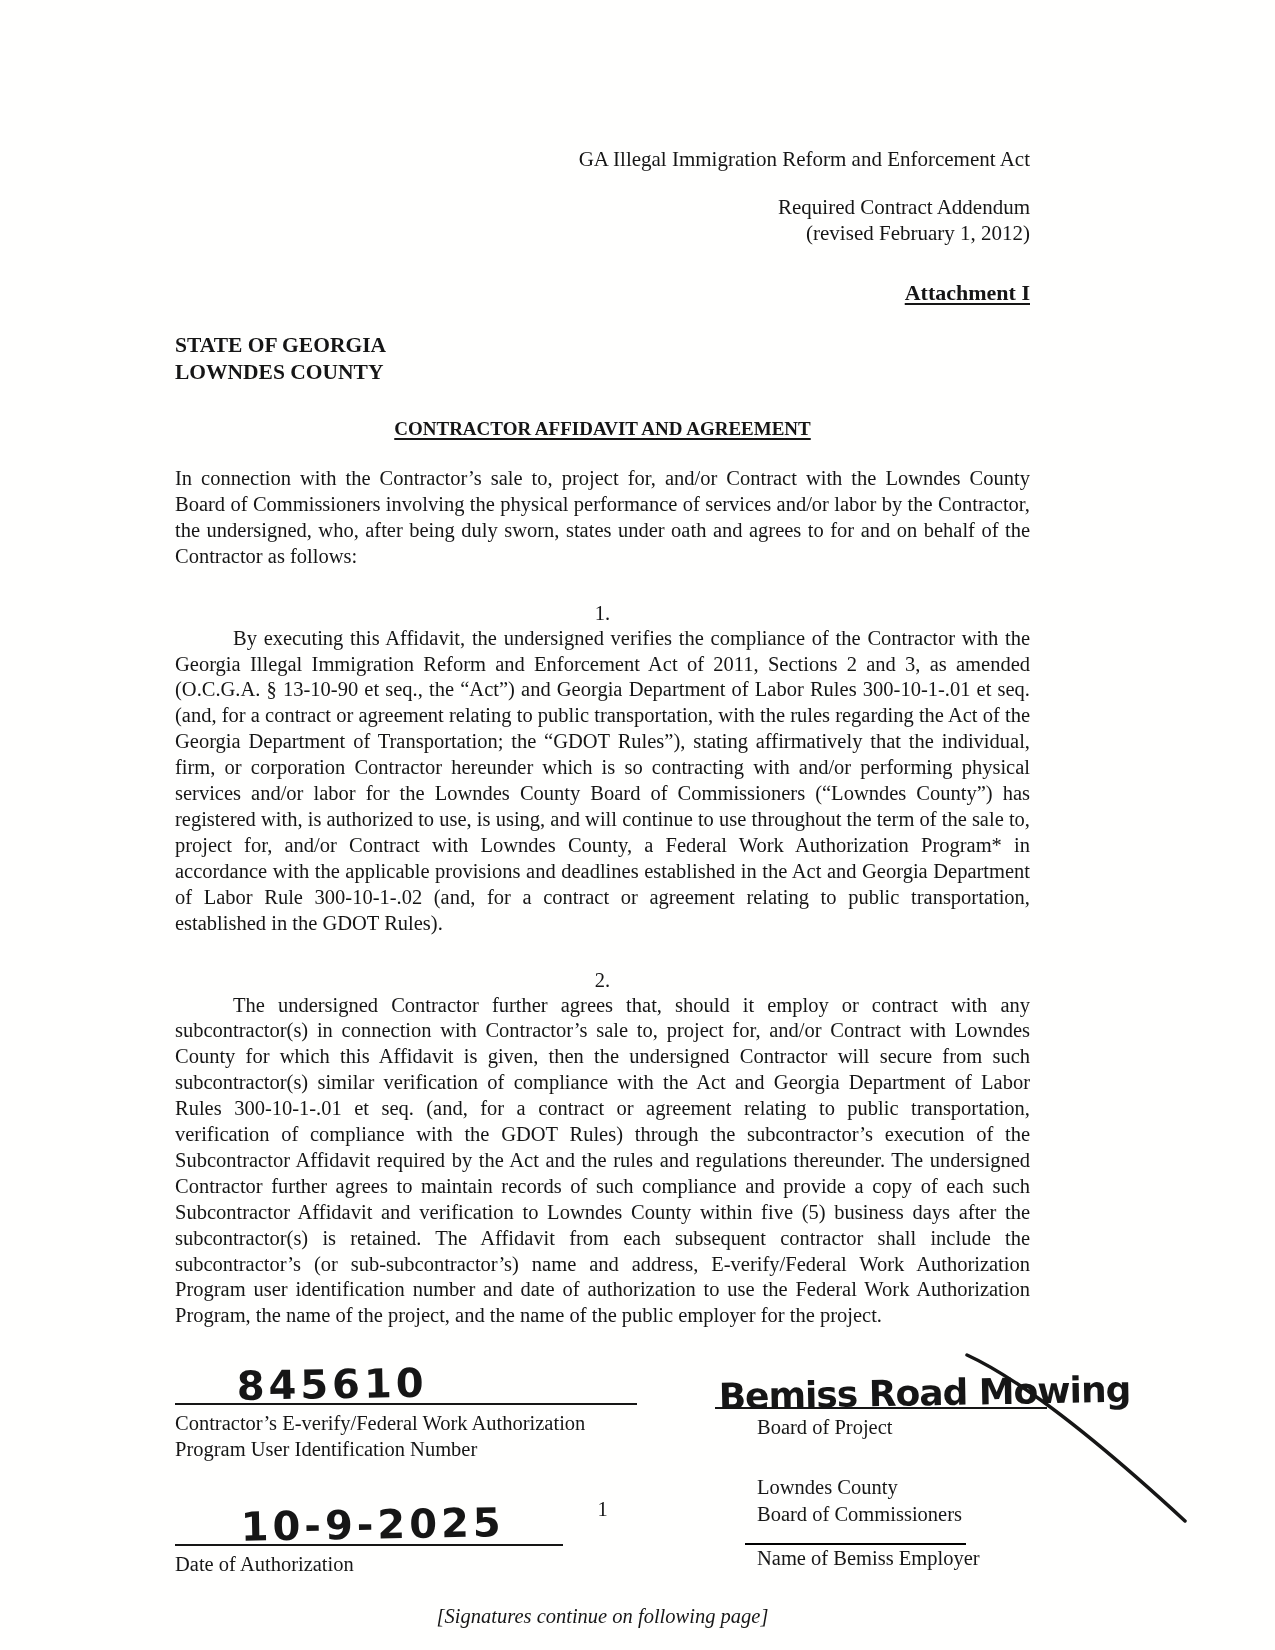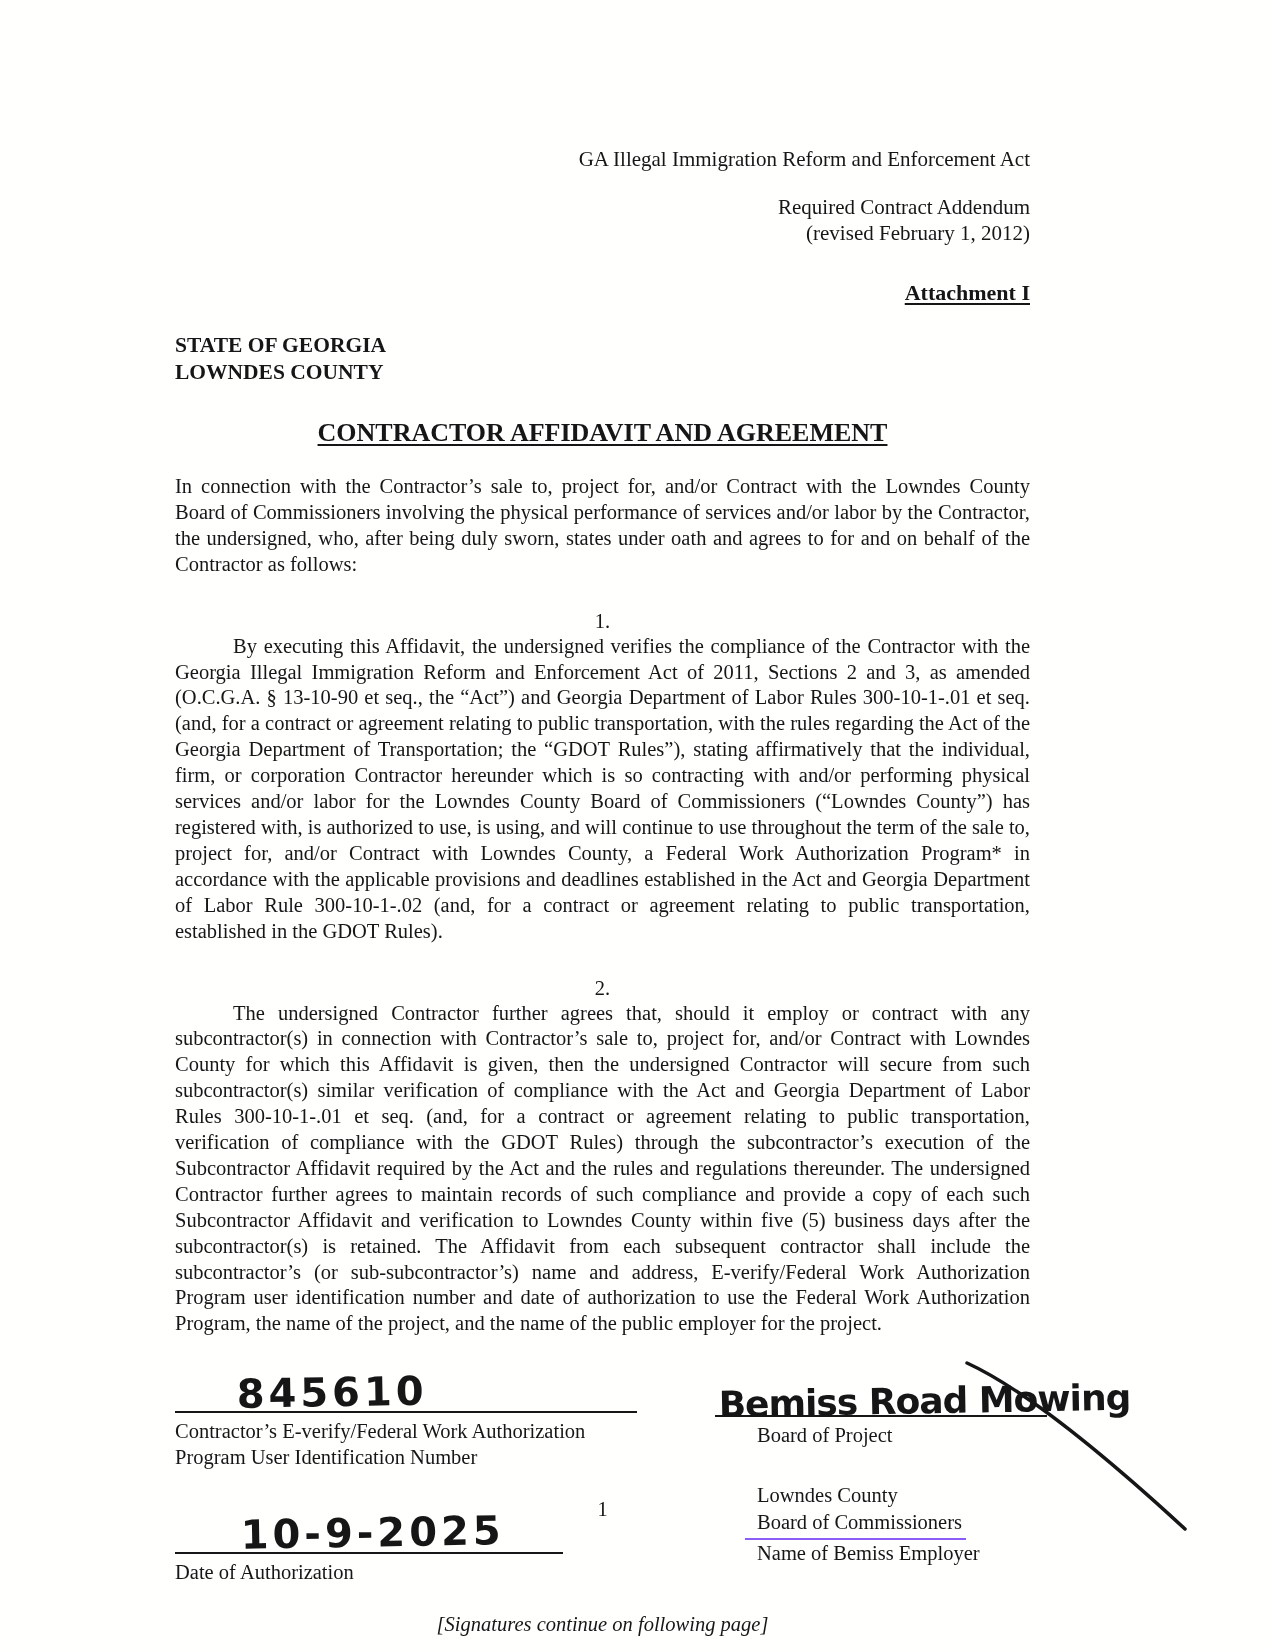--- a/index.html
+++ b/index.html
@@ -15,21 +15,21 @@
   .content {
     box-sizing: border-box;
     padding: 146px 245px 0 175px;
     width: 100%;
   }
   .hdr { text-align: right; font-size: 21px; line-height: 26px; }
   .hdr2 { margin-top: 22px; }
   .attachment { text-align: right; margin-top: 34px; font-size: 22px; font-weight: bold; }
   .underlined { text-decoration: underline; text-decoration-thickness: 2px; text-underline-offset: 3px; }
   .state { margin-top: 26px; font-size: 21.5px; line-height: 27px; font-weight: bold; }
-  .doc-title { text-align: center; margin-top: 32px; font-size: 26px; font-weight: bold; }
+  .doc-title { text-align: center; margin-top: 32px; font-size: 19px; font-weight: bold; }
   p.body {
     margin: 0;
     text-align: justify;
     font-size: 20.5px;
     line-height: 25.9px;
   }
   .intro { margin-top: 26px !important; }
   .secnum { text-align: center; margin-top: 30px; font-size: 20.5px; line-height: 26px; }
   .indent { text-indent: 58px; }
 
@@ -56,22 +56,22 @@
   .hw-date   { font-size: 40px; padding-left: 66px; letter-spacing: 4px; margin-bottom: -4px; }
   .hw-project{ font-size: 36px; padding-left: 4px; letter-spacing: -1px; margin-bottom: -8px; }
 
   .field-label { font-size: 20.5px; line-height: 26px; margin-top: 5px; }
   .date-line { margin-top: 18px; width: 388px; height: 64px; }
   .project-line { width: 332px; height: 70px; }
   .project-label { margin-left: 42px; }
   .employer { margin-top: 34px; margin-left: 42px; font-size: 20.5px; line-height: 27px; }
   .employer-underline {
     display: inline-block;
-    border-bottom: 2px solid #8b5cf6;
-    padding: 0 4px 2px 12px;
+    border-bottom: 2px solid #000000;
+    padding: 0 4px 15px 12px;
     margin-left: -12px;
   }
   .swoosh {
     position: absolute;
     left: 0; top: -8px;
     overflow: visible;
     pointer-events: none;
   }
   .note { text-align: center; font-style: italic; margin-top: 28px; font-size: 20.5px; }
   .pageno {

